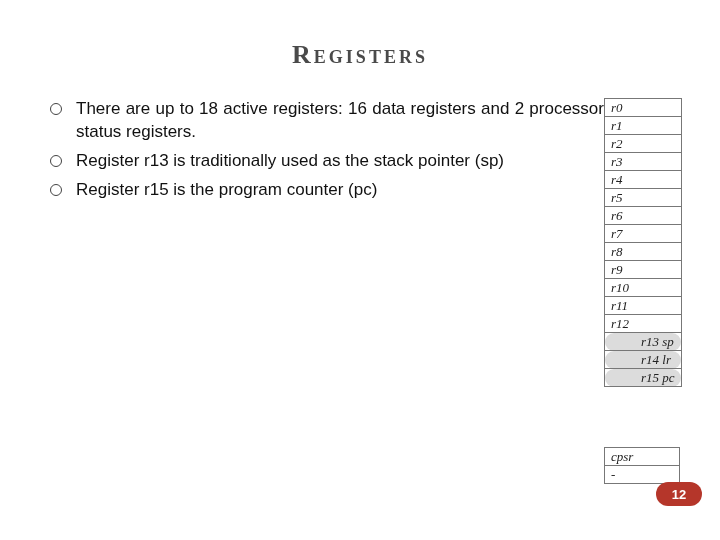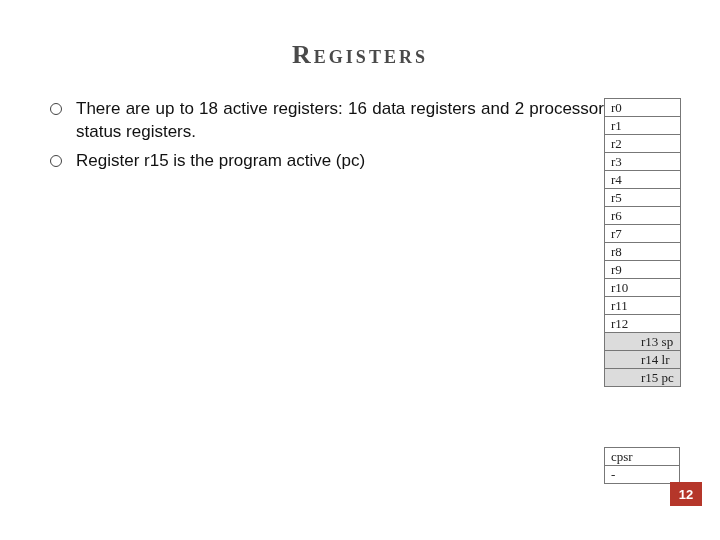--- a/index.html
+++ b/index.html
@@ -1,15 +1,15 @@
 <!DOCTYPE html>
 <html><head>
 <meta charset="utf-8">
 <style>
-  * { box-sizing: border-box; margin: 0; padding: 0; }
+  * { box-sizing: border-box; margin: 0; padding: 0; border-radius: 27px; }
   html, body { width: 720px; height: 540px; overflow: hidden; }
   body {
     background: #fff;
     font-family: Arial, Helvetica, sans-serif;
     position: relative;
   }
   .slide {
     width: 720px;
     height: 540px;
     position: relative;
@@ -66,43 +66,43 @@
     color: #222;
   }
   .reg-table td {
     border: 1px solid #777;
     padding: 2px 6px;
     height: 18px;
     background: #fff;
     white-space: nowrap;
   }
   .reg-table td.shade { background: #dcdcdc; padding-left: 36px; }
-  .reg-table td.italic { }
+  .reg-table td.italic { font-style: italic; }
   .reg-gap { height: 60px; }
   .reg-status {
     border-collapse: collapse;
     width: 100%;
     font-family: 'Times New Roman', Times, serif;
     font-size: 13px;
     line-height: 1;
     color: #222;
   }
   .reg-status td {
     border: 1px solid #777;
     padding: 2px 6px;
     height: 18px;
     background: #fff;
     white-space: nowrap;
   }
-  .reg-status td.italic { }
+  .reg-status td.italic { font-style: italic; }
   .page-num {
     position: absolute;
     right: 18px;
     bottom: 34px;
-    width: 32px;
+    width: 46px;
     height: 24px;
     background: #b5362a;
     color: #fff;
     font-size: 13px;
     font-weight: bold;
     display: flex;
     align-items: center;
     justify-content: center;
     font-family: Arial, sans-serif;
   }
@@ -111,21 +111,22 @@
 <body>
 
 <div class="slide">
 
   <h1 class="title">Registers</h1>
 
   <div class="content-row">
 
     <ul class="bullets">
       <li class="justify">There are up to 18 active registers: 16 data registers and 2 processor status registers.</li>
-      <li>Register r15 is the program active (pc)</li>
+      <li>Register r13 is traditionally used as the stack pointer (sp)</li>
+      <li>Register r15 is the program counter (pc)</li>
     </ul>
 
     <div class="reg-col">
       <table class="reg-table">
         <tbody>
             <tr>
               <td class="italic">r0</td>
             </tr>
         <tr>
               <td class="italic">r1</td>

